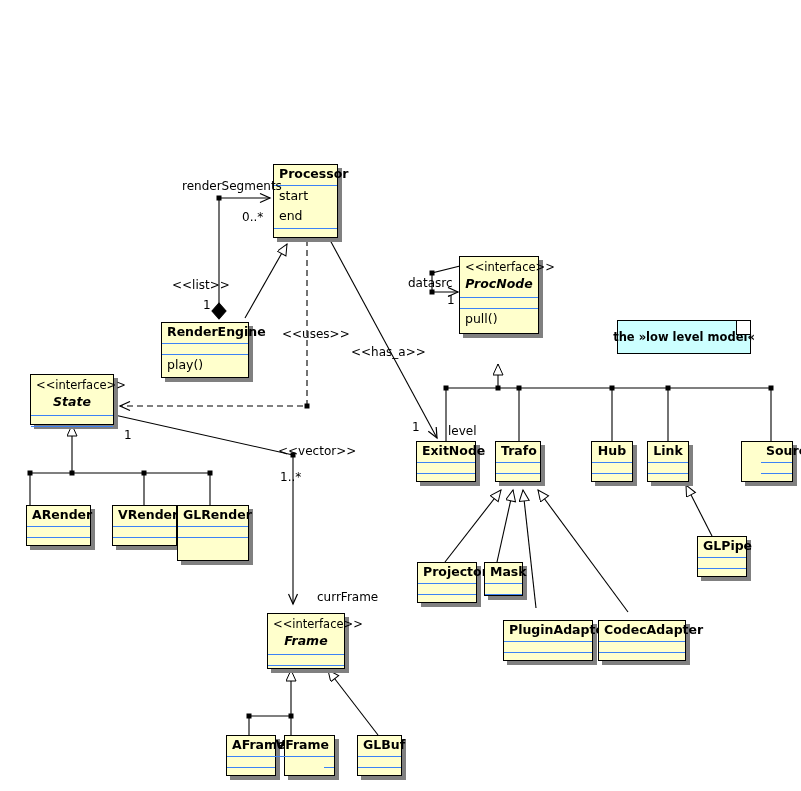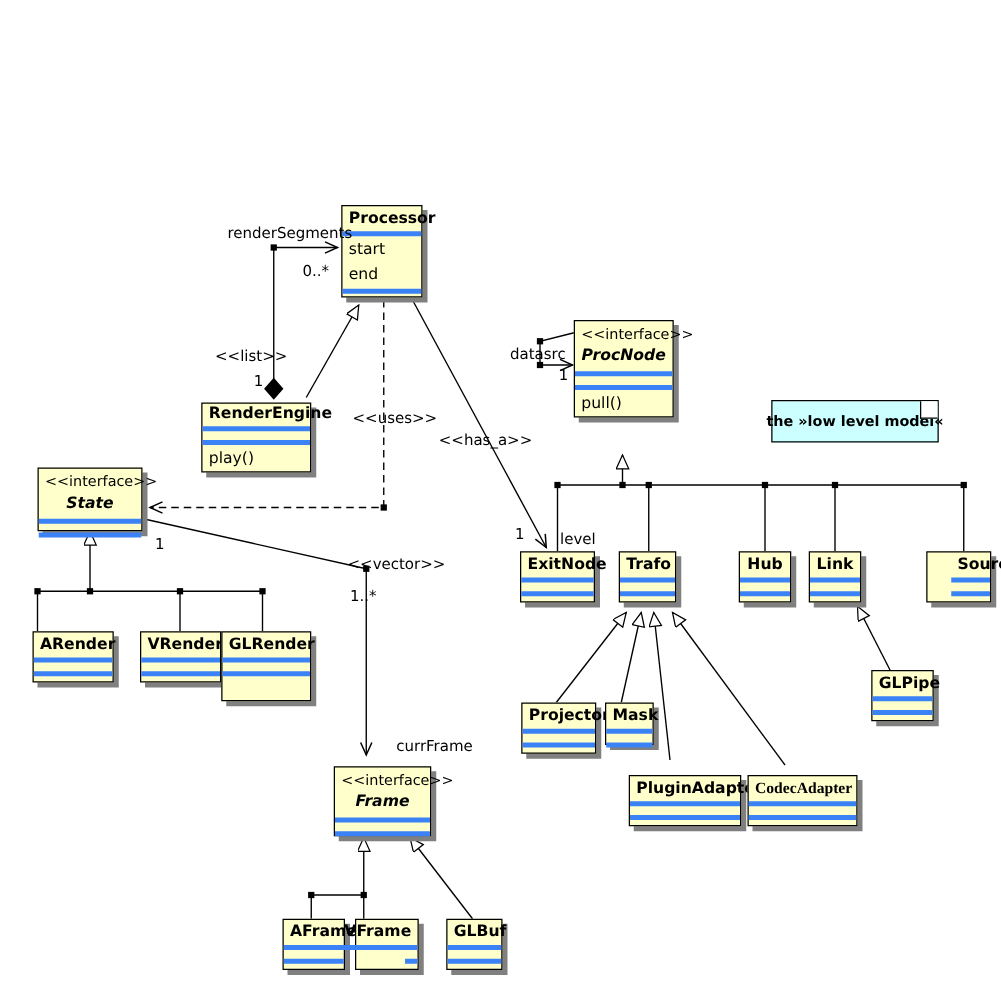--- a/index.html
+++ b/index.html
@@ -32,21 +32,21 @@
     box-sizing: border-box;
     background: #ffffcc;
     border: 1px solid #000000;
     box-shadow: 4px 4px 0 0 #808080;
     display: flex;
     flex-direction: column;
     z-index: 5;
   }
   .umlbox .sect {
     box-sizing: border-box;
-    border-bottom: 4px solid #3b82f6;
+    border-bottom: 1px solid #3b82f6;
     padding: 1px 5px 2px 5px;
     line-height: 1.18;
   }
   .umlbox .sect:last-child {
     border-bottom: none;
   }
   .umlbox .title {
     font-weight: bold;
     font-size: 12.5px;
     text-align: center;
@@ -68,21 +68,21 @@
   .umlbox .iname {
     font-weight: bold;
     font-style: italic;
     font-size: 12.5px;
     text-align: center;
     white-space: nowrap;
     padding-top: 1px;
     padding-bottom: 4px;
   }
   .umlbox .hdr-iface {
-    border-bottom: 4px solid #3b82f6;
+    border-bottom: 1px solid #3b82f6;
     padding: 1px 5px 2px 5px;
   }
   .umlbox .attr {
     font-size: 12.5px;
     text-align: left;
     color: #000000;
     white-space: nowrap;
   }
   .umlbox .attr .row { padding: 2px 0 3px 0; }
   .umlbox .empty { min-height: 11px; }
@@ -311,21 +311,21 @@
     <div class="sect empty"></div>
     <div class="sect empty"></div>
   </div>
 
   <div class="umlbox" style="left:503px; top:620px; width:90px; height:41px;">
     <div class="sect title">PluginAdapter</div>
     <div class="sect empty"></div>
     <div class="sect empty"></div>
   </div>
 
-  <div class="umlbox" style="left:598px; top:620px; width:88px; height:41px;font-family:Liberation Serif, serif;">
+  <div class="umlbox" style="left:598px; top:620px; width:88px; height:41px;">
     <div class="sect title">CodecAdapter</div>
     <div class="sect empty"></div>
     <div class="sect empty"></div>
   </div>
 
   <div class="umlbox" style="left:267px; top:613px; width:78px; height:56px;">
     <div class="hdr-iface">
       <div class="stereo">&lt;&lt;interface&gt;&gt;</div>
       <div class="iname">Frame</div>
     </div>

